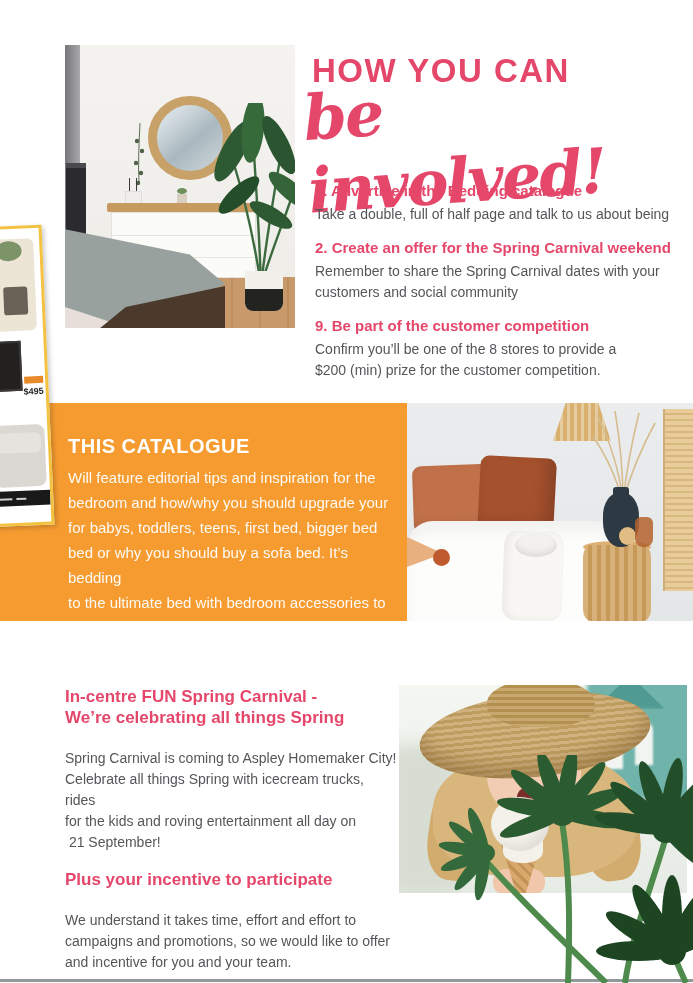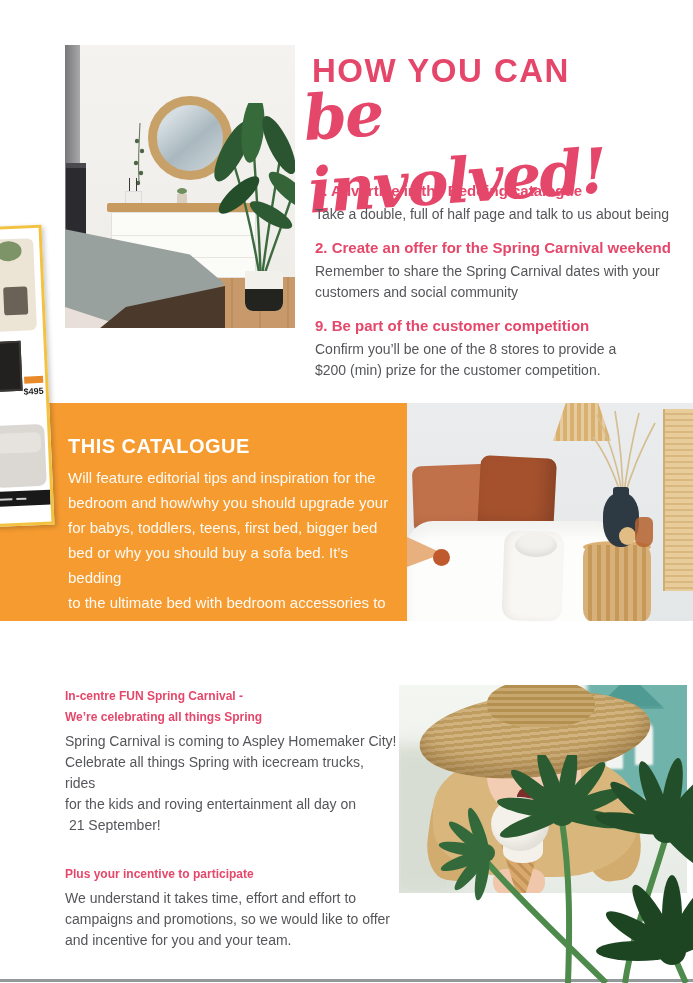--- a/index.html
+++ b/index.html
@@ -22,23 +22,23 @@
   .body-line{font-size:14px;color:#55565A;line-height:21px;white-space:pre-wrap;}
 
   
   .orange{position:absolute;left:0;top:403px;width:407px;height:218px;background:#F59B30;}
   .orange-inner{position:absolute;left:68px;top:32px;width:330px;}
   .orange-h{font-size:20px;font-weight:bold;color:#ffffff;letter-spacing:0.5px;margin-bottom:7px;}
   .orange-line{font-size:15px;color:rgba(255,255,255,0.95);line-height:25px;white-space:pre-wrap;}
 
   
   .spring{position:absolute;left:65px;top:686px;width:332px;}
-  .pink-h{font-size:12px;font-weight:bold;color:#E5476B;line-height:21px;}
-  .spring .para{margin-top:3px;}
-  .h-gap{margin-top:28px;}
+  .pink-h{font-size:17px;font-weight:bold;color:#E5476B;line-height:21px;}
+  .spring .para{margin-top:20px;}
+  .h-gap{margin-top:16px;}
 
   
   .bedroom{left:65px;top:45px;width:230px;height:283px;background:linear-gradient(180deg,#f4f3f0,#edece7);}
   .bp-curtain{left:0;top:0;width:15px;height:210px;background:linear-gradient(90deg,#77777a,#a9a9ab);}
   .bp-speaker{left:1px;top:118px;width:20px;height:138px;background:#2b2b2f;border-top:5px solid #4a4a4e;}
   .bp-mirror{left:83px;top:51px;width:84px;height:84px;border-radius:50%;box-sizing:border-box;
              border:9px solid #C8A168;background:linear-gradient(140deg,#d4dde1 20%,#a9b8bf 55%,#cfd8db);}
   .bp-side-top{left:42px;top:158px;width:153px;height:9px;background:#C79A5F;border-radius:2px;}
   .bp-side-body{left:46px;top:167px;width:145px;height:66px;background:#fbfbf8;border:1px solid #e4e2dc;box-sizing:border-box;}
   .bp-seam{position:absolute;left:0;width:100%;height:1px;background:#e7e5df;}

